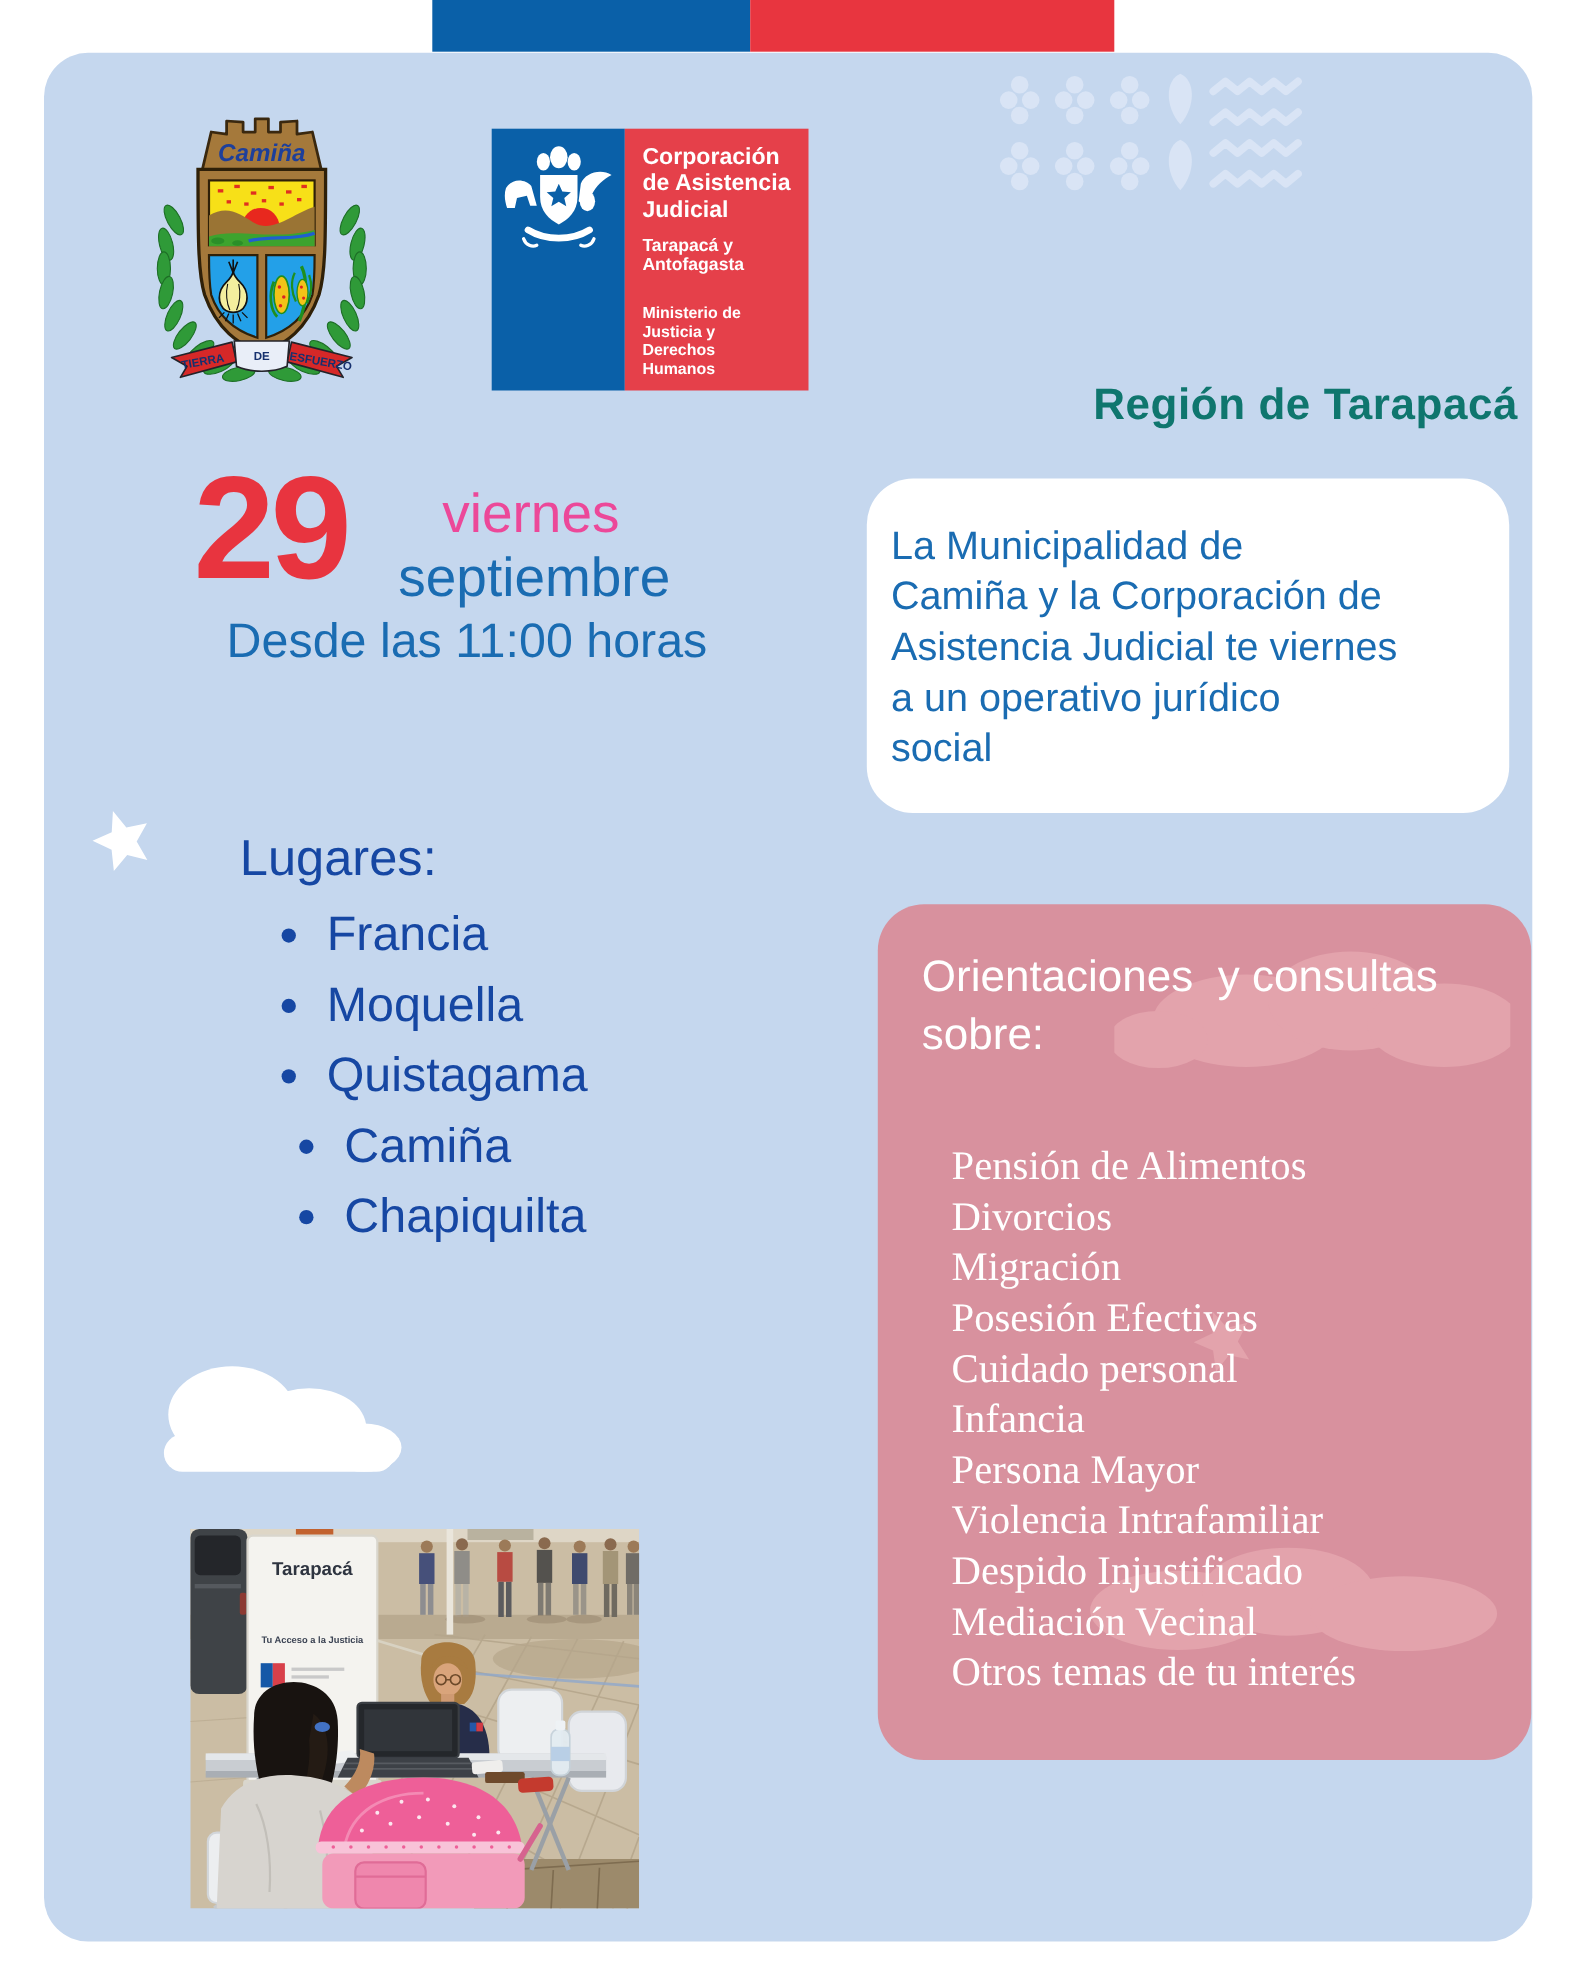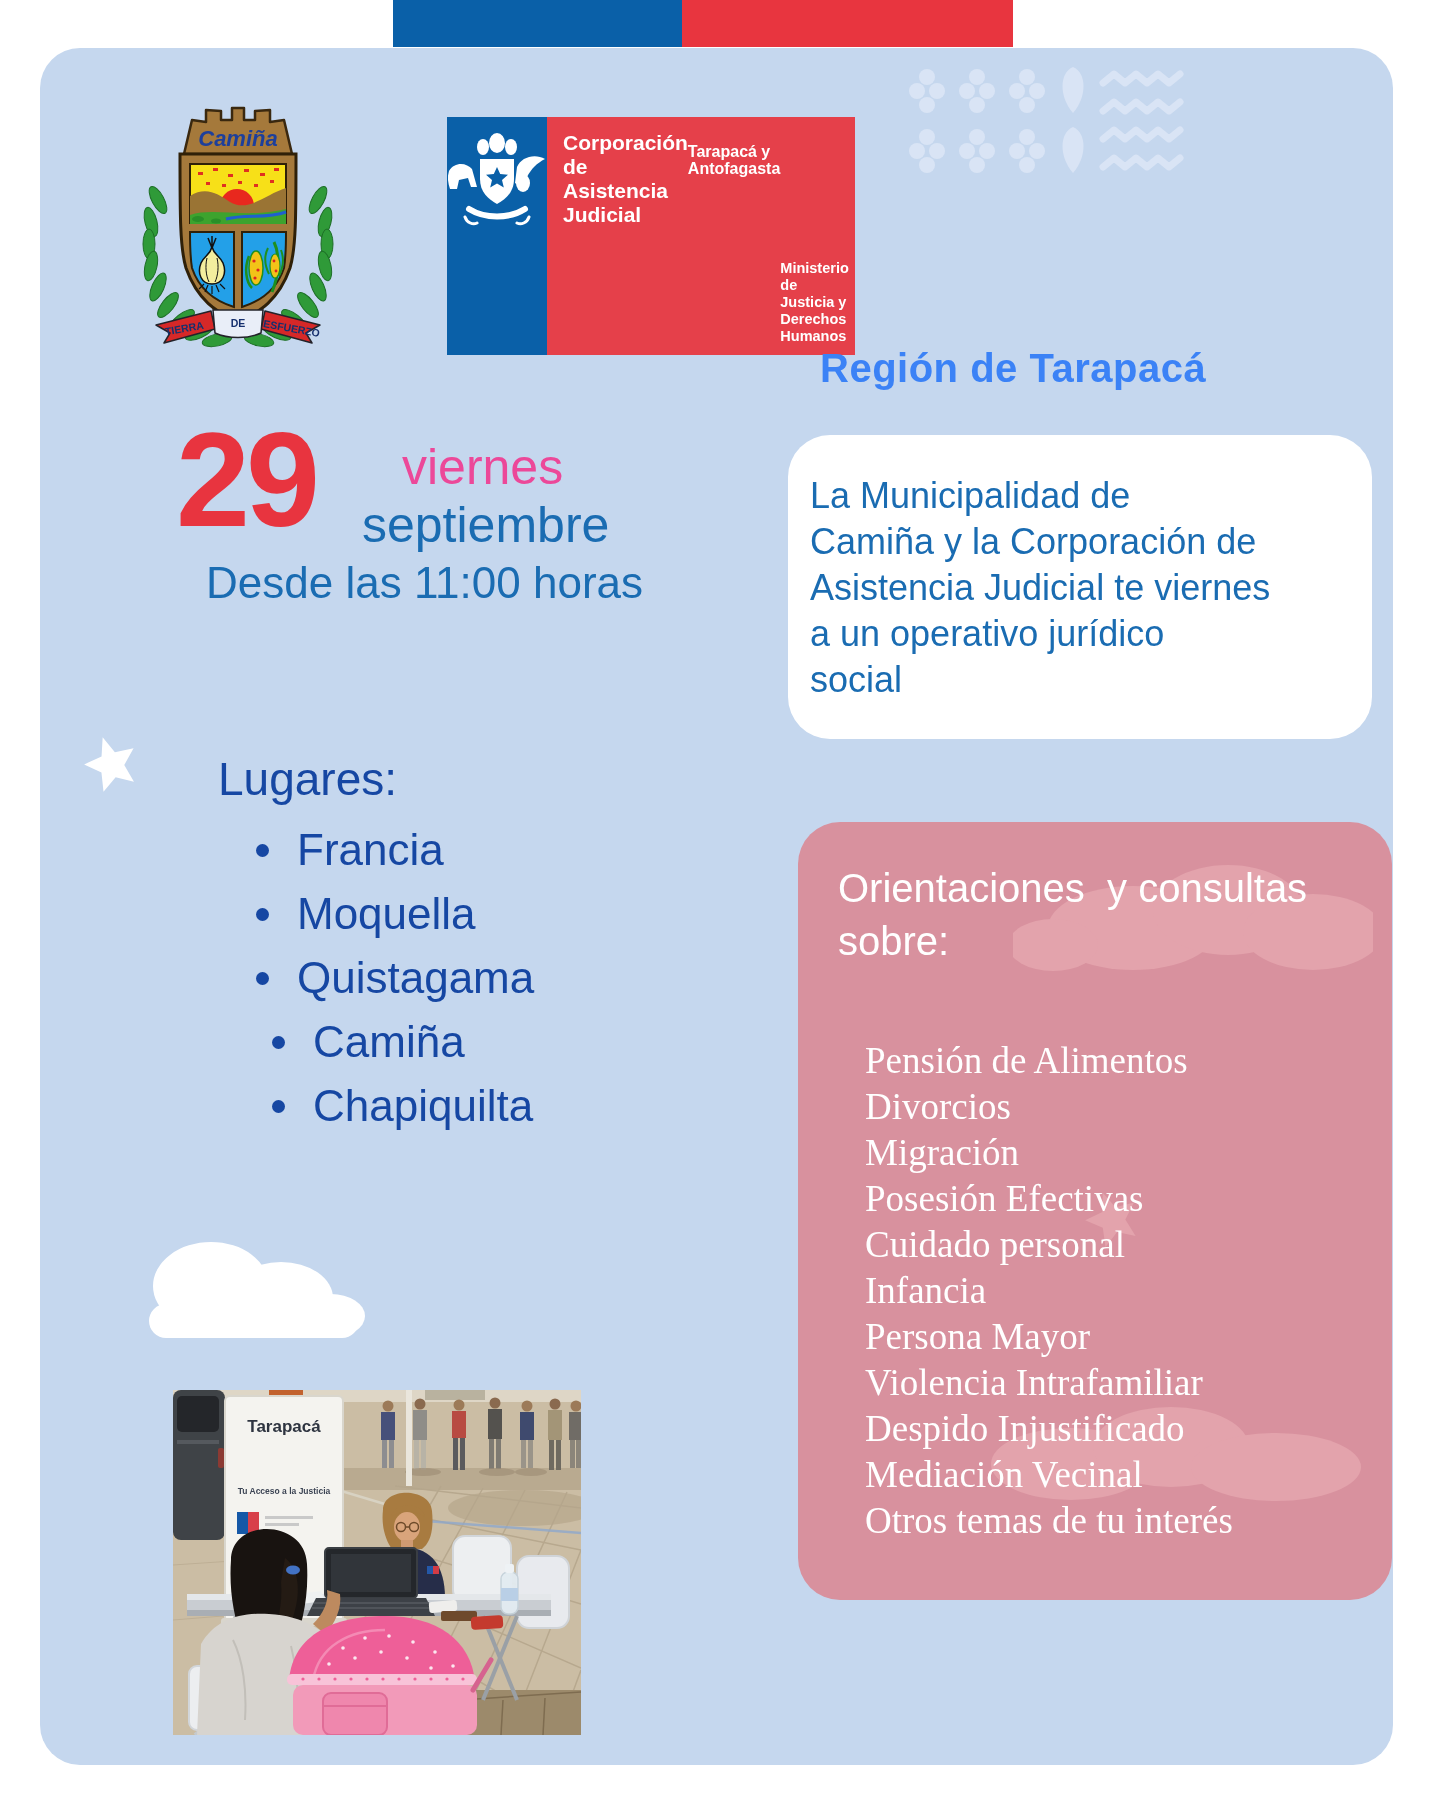--- a/index.html
+++ b/index.html
@@ -8,29 +8,29 @@
   .bar{position:absolute;top:0;height:47px;}
   .bar-blue{left:393px;width:289px;background:#0a60a8;}
   .bar-red{left:682px;width:331px;background:#e8353f;}
   .canvas{position:absolute;left:40px;top:48px;width:1353px;height:1717px;background:#c5d7ee;border-radius:40px;}
 
   .abs{position:absolute;}
 
   
   .caj-logo{position:absolute;left:447px;top:117px;width:288px;height:238px;display:flex;}
   .caj-blue{width:121px;background:#0a60a8;display:flex;align-items:flex-start;justify-content:center;}
-  .caj-red{flex:1;background:#e5404a;color:#fff;display:flex;flex-direction:row;padding:14px 6px 10px 16px;box-sizing:border-box;}
+  .caj-red{flex:1;background:#e5404a;color:#fff;display:flex;flex-direction:column;padding:14px 6px 10px 16px;box-sizing:border-box;}
   .caj-title-line{font-size:21px;font-weight:bold;line-height:24px;}
   .caj-sub{margin-top:12px;}
   .caj-sub-line{font-size:16px;font-weight:bold;line-height:17px;}
   .caj-min{margin-top:auto;}
   .caj-min-line{font-size:14.5px;font-weight:bold;line-height:17px;}
 
-  .region-title{position:absolute;left:820px;top:346px;width:560px;text-align:left;
-    font-size:40px;font-weight:800;color:#3b82f6;letter-spacing:0.5px;}
+  .region-title{position:absolute;left:820px;top:346px;width:560px;text-align:right;
+    font-size:40px;font-weight:800;color:#0f766e;letter-spacing:0.5px;}
 
   
   .day-number{position:absolute;left:176px;top:414px;font-size:133px;font-weight:800;color:#e8343f;letter-spacing:-4px;line-height:1;}
   .weekday{position:absolute;left:402px;top:438px;font-size:50px;color:#ec4899;text-align:center;}
   .month{position:absolute;left:362px;top:496px;font-size:50px;color:#1a6cb2;}
   .time-line{position:absolute;left:206px;top:558px;font-size:44px;color:#1a6cb2;}
 
   
   .invite-card{position:absolute;left:788px;top:435px;width:584px;height:304px;background:#ffffff;border-radius:42px;
     box-sizing:border-box;padding:38px 28px 0 22px;}

